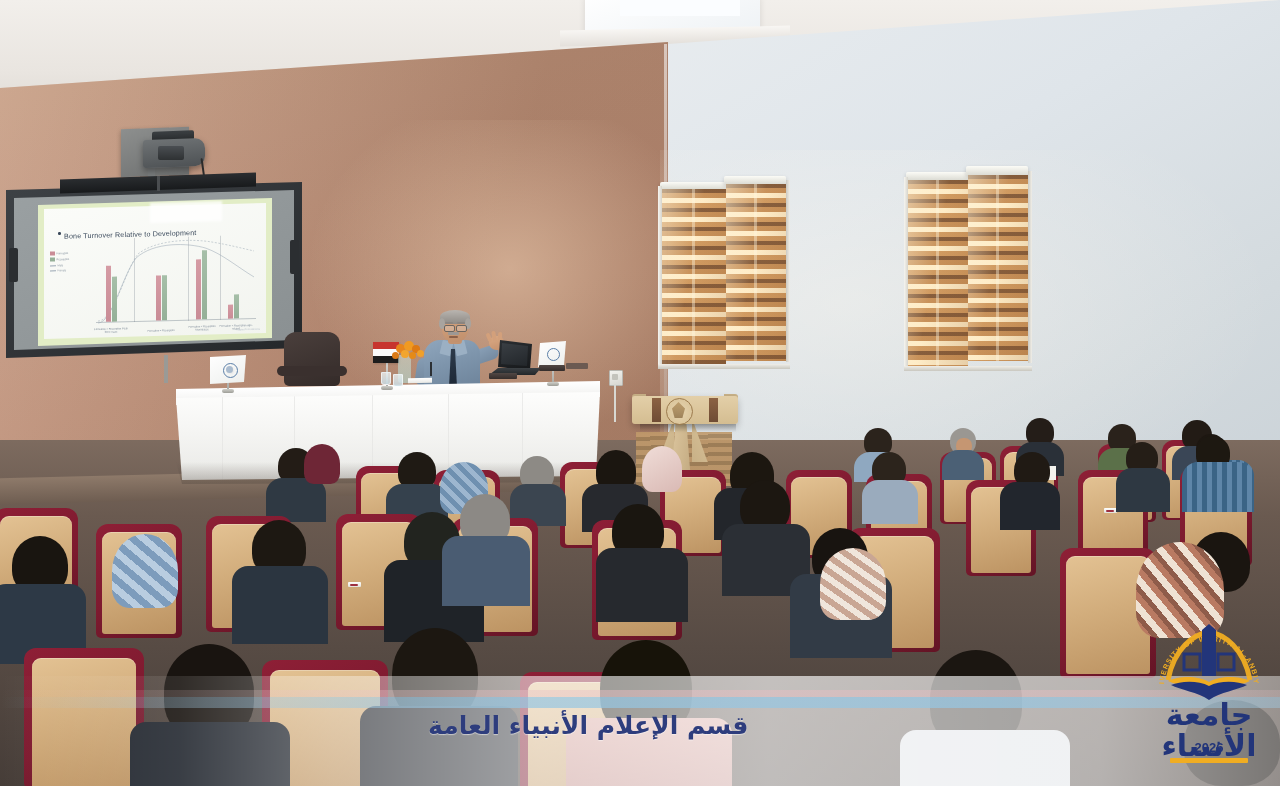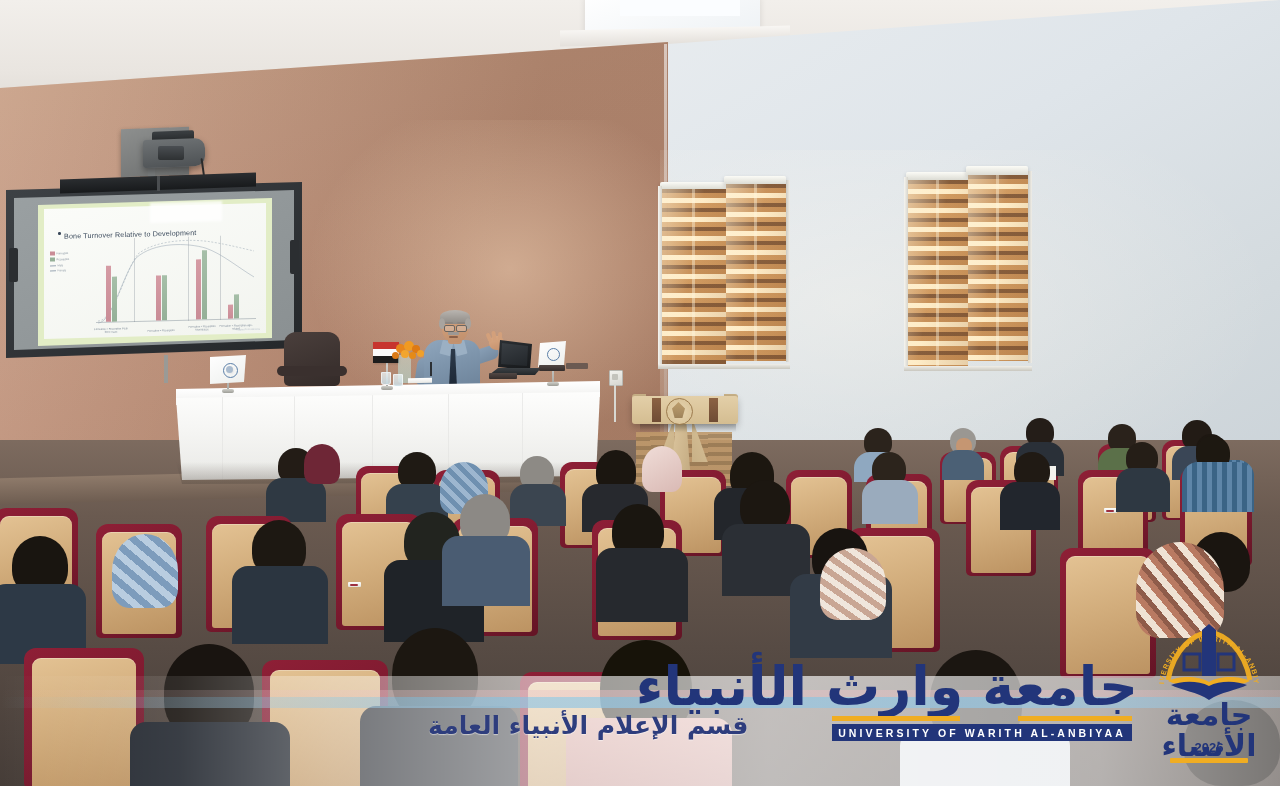--- a/index.html
+++ b/index.html
@@ -791,28 +791,20 @@
         <div class="hair" style="background:#191410;"></div>
       </div>
   </div>
 
   <div class="wm-band"></div>
   <div class="wm-stripe-pink"></div>
   <div class="wm-stripe-blue"></div>
 
   <div class="wm-arabic-dept">قسم الإعلام الأنبياء العامة</div>
 
-  <div class="wm-logo">
-    <div class="wm-ar-big">جامعة وارث الأنبياء</div>
-    <div class="wm-gold-l"></div>
-    <div class="wm-gold-r"></div>
-    <div class="wm-enbar">
-      <span class="wm-en">UNIVERSITY OF WARITH AL-ANBIYAA</span>
-    </div>
-  </div>
 
   <div class="wm-seal">
     <svg class="wm-seal-arc" viewBox="0 0 110 110">
       <defs>
           <path id="arcp" d="M 10,62 A 45,45 0 0 1 100,62"></path>
         </defs>
       <text class="wm-seal-arc-txt">
         <textPath href="#arcp" startOffset="50%" text-anchor="middle">UNIVERSITY OF WARITH AL-ANBIYAA</textPath>
       </text>
       <path d="M14,56 C20,24 40,10 55,8 C70,10 90,24 96,56" fill="none" stroke="#f0ad22" stroke-width="5" opacity=".95"></path>

